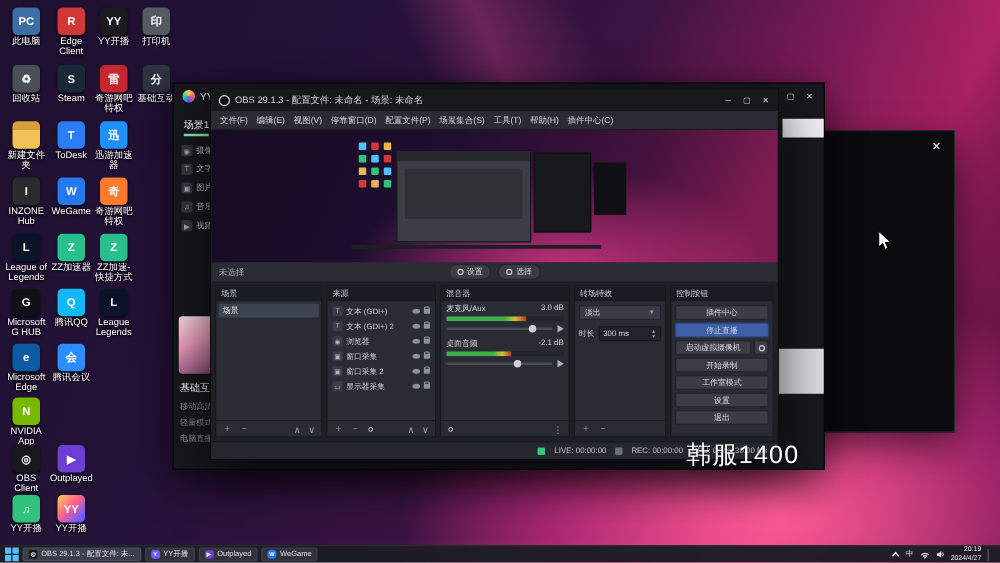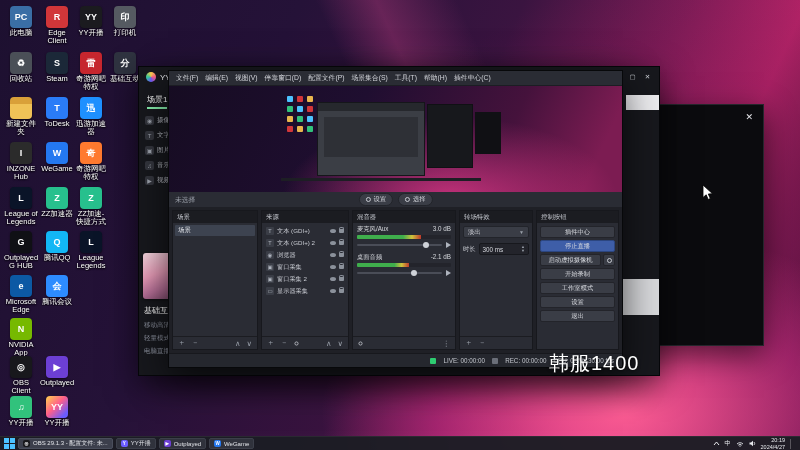--- a/index.html
+++ b/index.html
@@ -132,21 +132,21 @@
 <div class="dicon" style="left:4px;top:142px">
     <span class="dii" style="background: rgb(43, 43, 43);">I</span>
     <span class="dil">INZONE Hub</span>
   </div>
 <div class="dicon" style="left:4px;top:187px">
     <span class="dii" style="background: rgb(10, 20, 40);">L</span>
     <span class="dil">League of Legends</span>
   </div>
 <div class="dicon" style="left:4px;top:231px">
     <span class="dii" style="background: rgb(16, 16, 21);">G</span>
-    <span class="dil">Outplayed G HUB</span>
+    <span class="dil">Microsoft G HUB</span>
   </div>
 <div class="dicon" style="left:4px;top:275px">
     <span class="dii" style="background: rgb(12, 89, 164);">e</span>
     <span class="dil">Microsoft Edge</span>
   </div>
 <div class="dicon" style="left:4px;top:318px">
     <span class="dii" style="background: rgb(118, 185, 0);">N</span>
     <span class="dil">NVIDIA App</span>
   </div>
 <div class="dicon" style="left:4px;top:356px">
@@ -268,20 +268,29 @@
     <div class="yy-f0">基础互动</div>
     <div class="yy-fl">移动高清</div>
     <div class="yy-fl">轻量模式</div>
     <div class="yy-fl">电脑直播</div>
   </div>
   <div class="yy-frag yy-frag-top"></div>
   <div class="yy-frag yy-frag-bottom"></div>
 </div>
 
 <div class="obs-window">
+  <div class="obs-titlebar">
+    <span class="obs-logo"></span>
+    <span class="obs-title">OBS 29.1.3 - 配置文件: 未命名 - 场景: 未命名</span>
+    <div class="win-btns">
+      <span class="wb">─</span>
+      <span class="wb">▢</span>
+      <span class="wb">✕</span>
+    </div>
+  </div>
   <div class="obs-menubar">
     <span class="menu-item">文件(F)</span>
     <span class="menu-item">编辑(E)</span>
     <span class="menu-item">视图(V)</span>
     <span class="menu-item">停靠窗口(D)</span>
     <span class="menu-item">配置文件(P)</span>
     <span class="menu-item">场景集合(S)</span>
     <span class="menu-item">工具(T)</span>
     <span class="menu-item">帮助(H)</span>
     <span class="menu-item">插件中心(C)</span>

